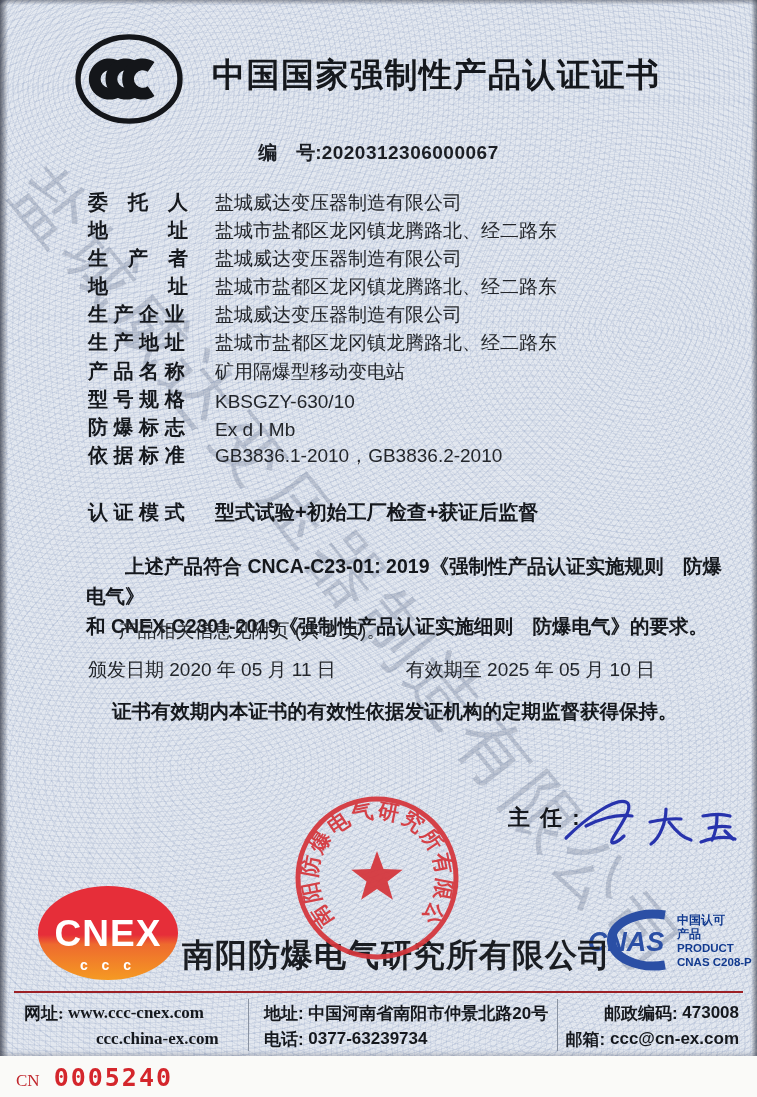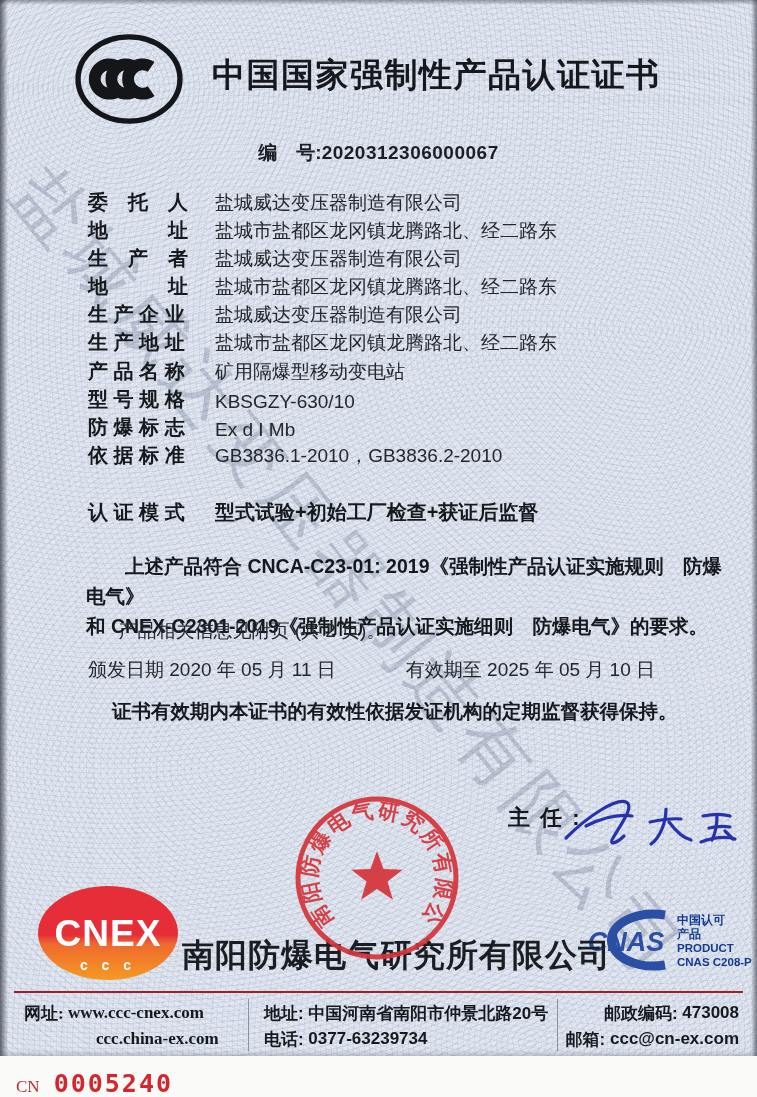--- a/index.html
+++ b/index.html
@@ -89,21 +89,21 @@
   .fcol .row { height:26px; display:flex; align-items:center; white-space:pre; }
   .fcol1 { width:245px; padding-left:10px;font-family:Liberation Serif, serif; }
   .fcol1 .row2 { padding-left:72px; }
   .fcol2 { width:322px; padding-left:15px; }
   .fcol3 { flex:1; padding-left:8px; }
   .fcol3 .row { justify-content:flex-end; padding-right:4px; }
   .vdiv { width:1px; background:#8a93a2; margin-top:2px; height:52px; }
 
   .bottom-strip { position:absolute; left:0; right:0; bottom:0; height:41px; background:#fafaf8; z-index:8;
                   box-shadow:0 -2px 5px rgba(40,45,60,.25); }
-  .serial { position:absolute; left:16px; top:13px; display:flex; align-items:baseline; }
+  .serial { position:absolute; left:16px; top:7px; display:flex; align-items:baseline; }
   .serial .prefix { font-family:"Liberation Serif", serif; font-size:17px; color:#c1272d; margin-right:14px; }
   .serial .num { font-family:"DejaVu Sans Mono", monospace; font-size:25px; font-weight:bold;
                  letter-spacing:2px; color:#d4262c; }
 </style>
 </head>
 <body>
 
 <div class="page">
 
   <div class="watermark">盐城威达变压器制造有限公司</div>

